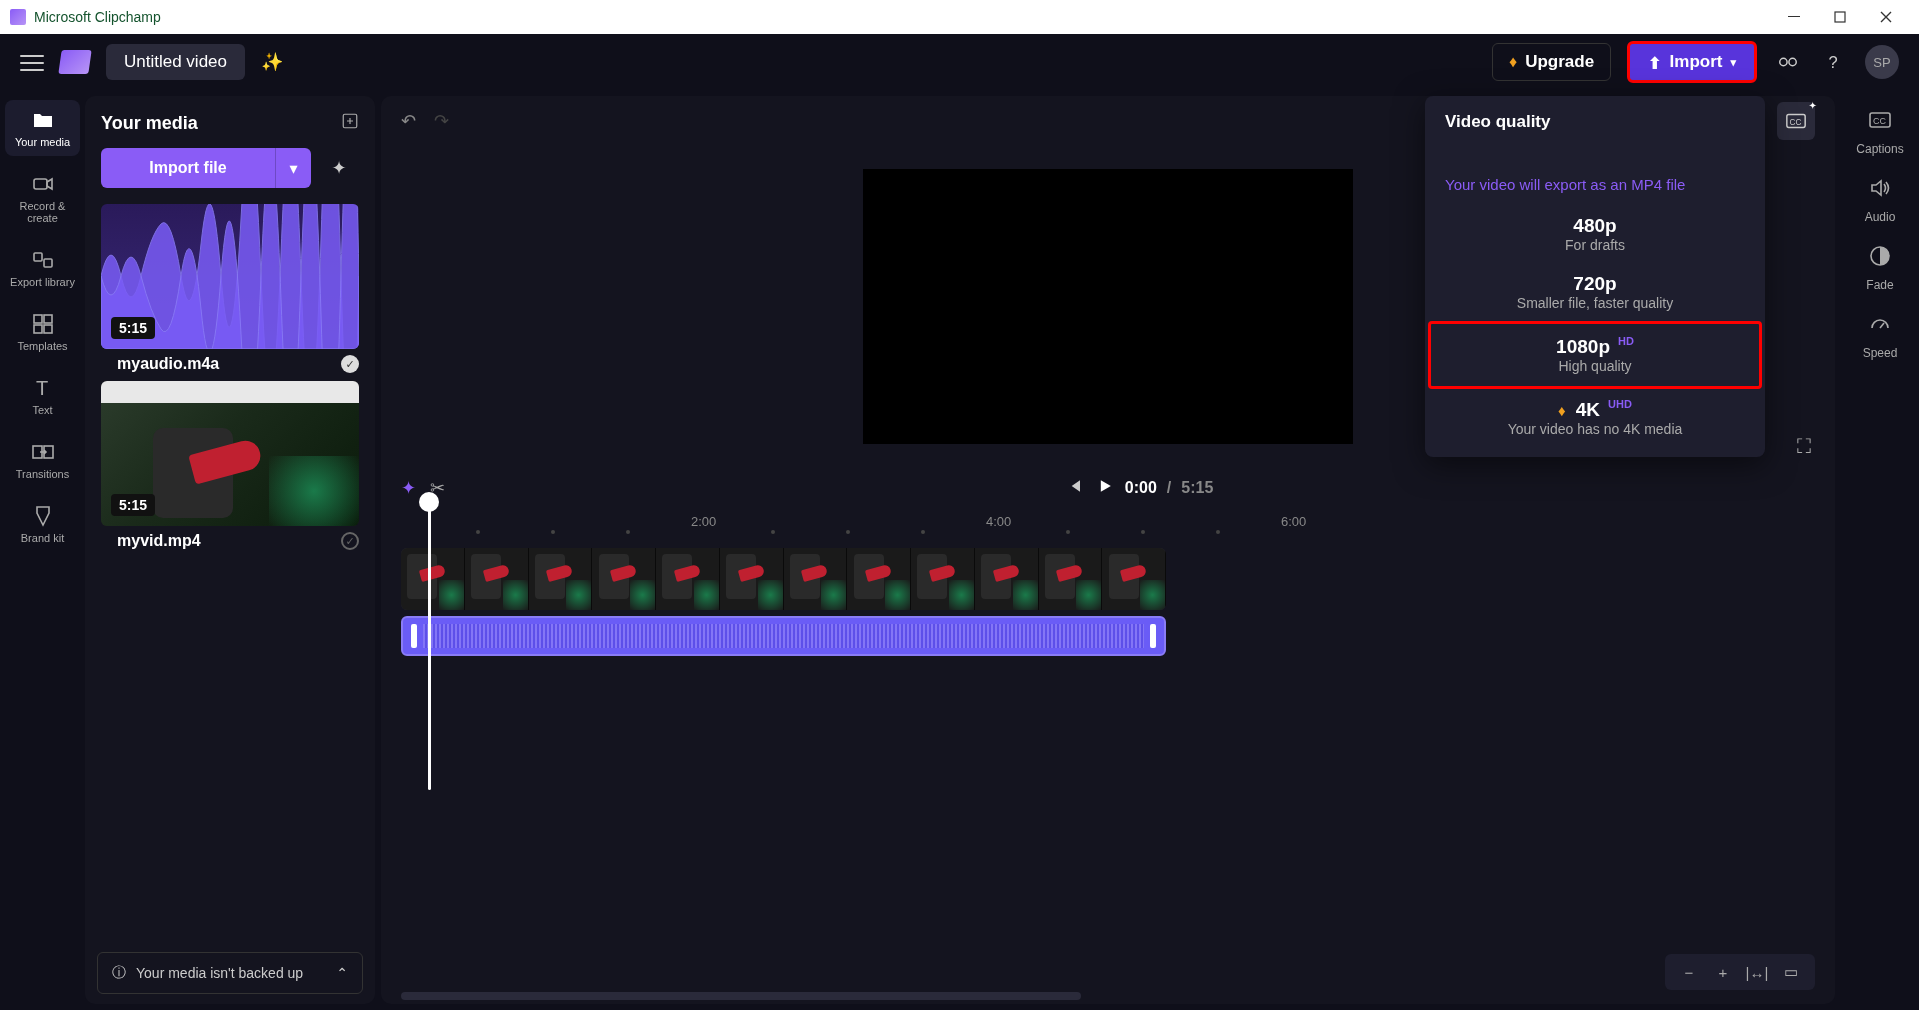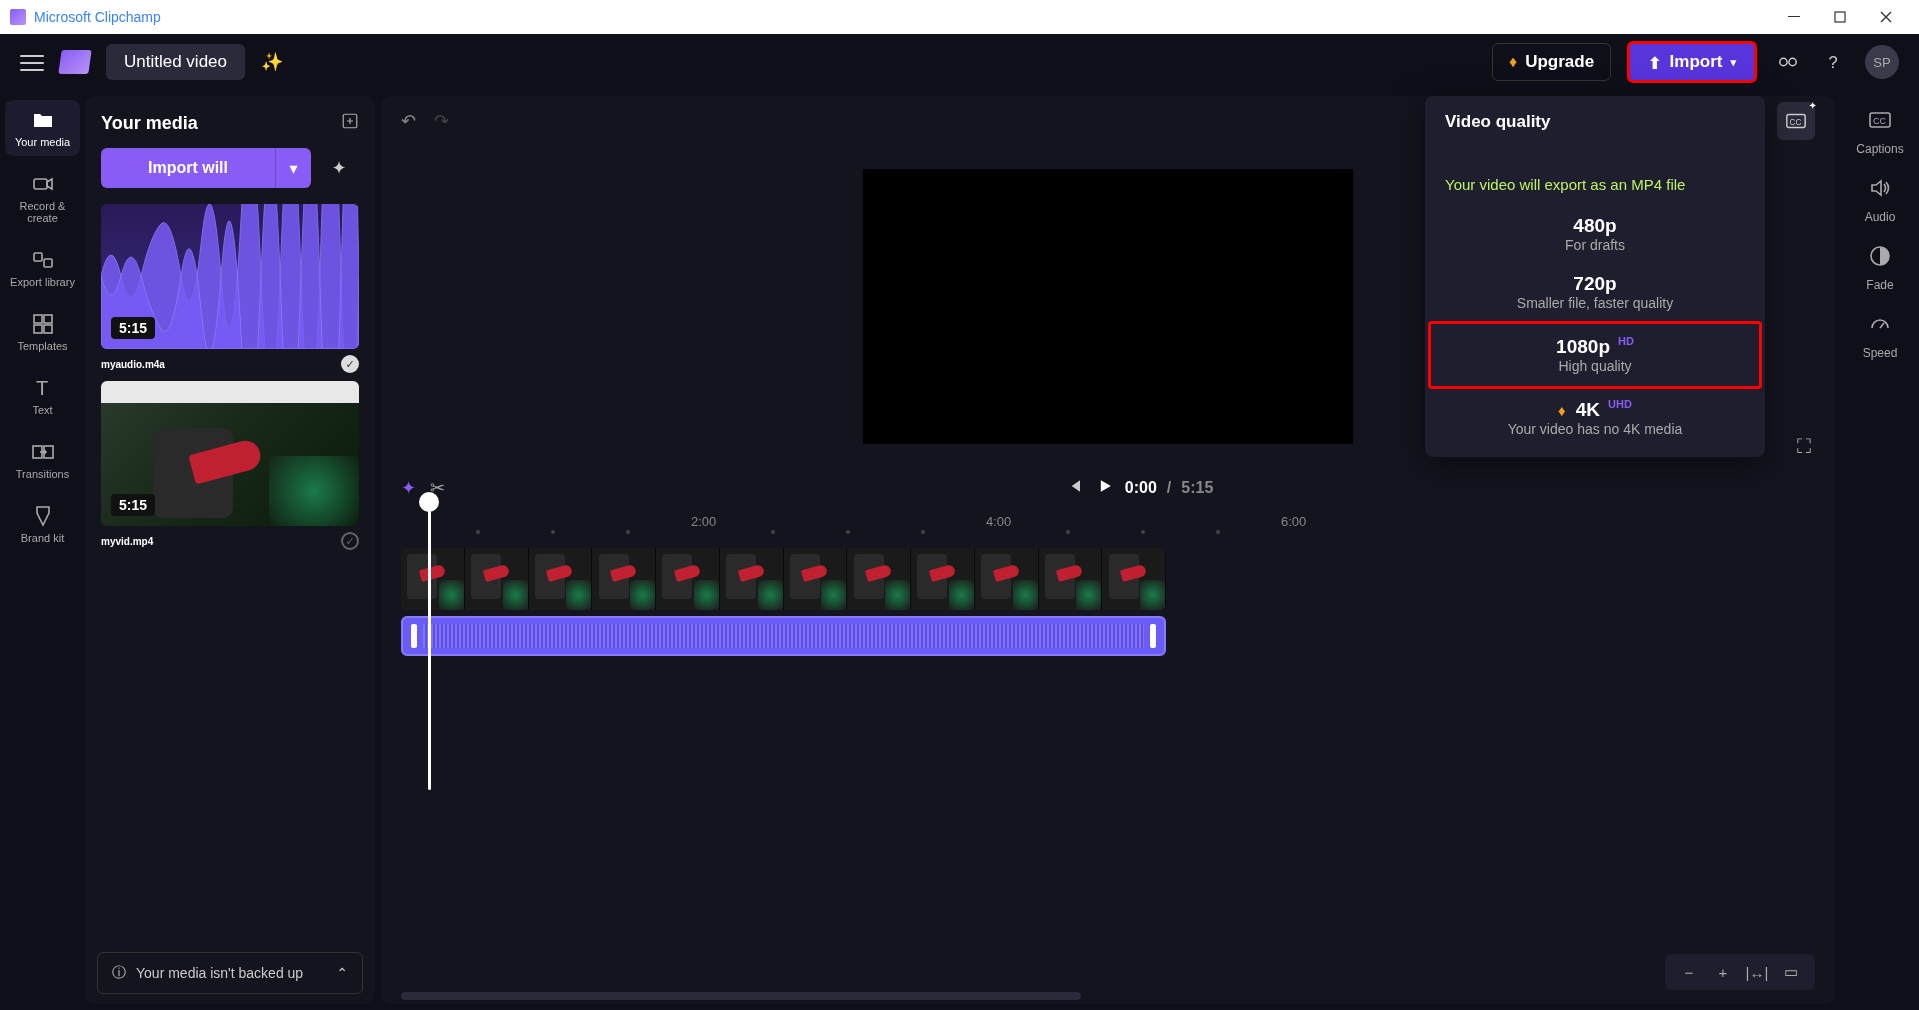--- a/index.html
+++ b/index.html
@@ -1,19 +1,19 @@
 <!DOCTYPE html>
 <html><head>
 <meta charset="utf-8">
 <style>
 * { margin: 0; padding: 0; box-sizing: border-box; font-family: "Segoe UI", Arial, sans-serif; }
 body { background: #0f0f1a; color: #fff; width: 1919px; height: 1010px; overflow: hidden; }
 
 
-.titlebar { height: 34px; background: #fff; display: flex; align-items: center; padding: 0 10px; color: #3b82f6; font-size: 14px; }
+.titlebar { height: 34px; background: #fff; display: flex; align-items: center; padding: 0 10px; color: #14532d; font-size: 14px; }
 .titlebar-icon { width: 16px; height: 16px; background: linear-gradient(135deg,#8a5cf6,#b794f6); margin-right: 8px; border-radius: 2px; }
 .titlebar-spacer { flex: 1; }
 .titlebar-btn { width: 46px; height: 34px; display: flex; align-items: center; justify-content: center; color: #333; font-size: 14px; }
 .titlebar-btn svg { width: 12px; height: 12px; }
 
 
 .topbar { height: 56px; background: #0f0f1a; display: flex; align-items: center; padding: 0 20px; gap: 16px; }
 .hamburger { width: 24px; height: 24px; }
 .hamburger div { height: 2px; background: #ccc; margin: 5px 0; border-radius: 1px; }
 .logo { width: 30px; height: 24px; background: linear-gradient(135deg,#8a5cf6,#b794f6); border-radius: 3px; transform: skewX(-8deg); }
@@ -56,21 +56,21 @@
 .wave path { stroke: #8a7cf6; stroke-width: 1; fill: #7a5cf6; opacity: 0.85; }
 .thumb-video { background: #222; }
 .video-frame { width: 100%; height: 100%; background: #1a1a1a; position: relative; }
 .vf-top { height: 22px; background: #e8e8e8; }
 .vf-body { position: absolute; top: 22px; left: 0; right: 0; bottom: 0; background: linear-gradient(135deg,#2a3a2a 0%,#1a2a1a 40%,#0a1a0a 100%); }
 .vf-guitar { position: absolute; left: 35%; top: 35%; width: 70px; height: 30px; background: #c02030; border-radius: 8px 30px 30px 8px; transform: rotate(-15deg); }
 .vf-person { position: absolute; left: 20%; top: 20%; width: 80px; height: 90px; background: #2a2a2a; border-radius: 10px; }
 .vf-green { position: absolute; right: 0; bottom: 0; width: 90px; height: 70px; background: radial-gradient(circle,#1a7a4a,transparent); }
 .dur-badge { position: absolute; left: 10px; bottom: 10px; background: #111; padding: 3px 8px; border-radius: 4px; font-size: 14px; font-weight: 600; }
 .media-name-row { display: flex; align-items: center; justify-content: space-between; margin-top: 6px; }
-.media-name { font-size: 10px; font-weight: 600; }
+.media-name { font-size: 16px; font-weight: 600; margin-left: 16px; }
 .check-badge { width: 18px; height: 18px; border-radius: 50%; background: #ddd; color: #333; display: flex; align-items: center; justify-content: center; font-size: 11px; }
 .check-badge.outline { background: transparent; border: 2px solid #666; color: #666; }
 
 .backup-bar { position: absolute; bottom: 10px; left: 12px; right: 12px; height: 42px; border: 1px solid #333; border-radius: 6px; display: flex; align-items: center; padding: 0 14px; gap: 10px; font-size: 14px; color: #ccc; }
 
 
 .editor { flex: 1; background: #14141f; border-radius: 10px; margin: 6px 6px 6px 0; display: flex; flex-direction: column; position: relative; }
 .editor-tools { height: 50px; display: flex; align-items: center; padding: 0 20px; gap: 18px; }
 .tool-btn { color: #888; font-size: 18px; }
 .editor-tools-spacer { flex: 1; }
@@ -78,21 +78,21 @@
 .cc-btn { width: 38px; height: 38px; display: flex; align-items: center; justify-content: center; background: #2a2a3a; border-radius: 6px; position: relative; }
 
 .preview { flex: 0 0 320px; display: flex; align-items: center; justify-content: center; position: relative; }
 .preview-video { width: 490px; height: 275px; background: #000; }
 .fullscreen-btn { position: absolute; right: 24px; bottom: 8px; color: #aaa; font-size: 20px; }
 
 
 .export-dropdown { position: absolute; top: 0px; right: 70px; width: 340px; background: #1e1e2e; border-radius: 8px; padding: 16px 0 10px; box-shadow: 0 8px 30px rgba(0,0,0,0.5); z-index: 10; }
 .ed-header { padding: 0 20px 12px; }
 .ed-title { font-size: 17px; font-weight: 600; margin-bottom: 4px; }
-.ed-sub { font-size: 15px; color: #bef264; margin-top: 44px; }
+.ed-sub { font-size: 15px; color: #8b5cf6; margin-top: 44px; }
 .ed-option { display: flex; align-items: center; justify-content: space-between; padding: 10px 20px; position: relative; flex-direction: column; }
 .ed-option.highlighted { border: 3px solid #ff0000; border-radius: 4px; margin: 0 3px; padding: 12px 17px; }
 .ed-left { display: flex; align-items: center; gap: 8px; }
 .ed-res { font-size: 19px; font-weight: 600; }
 .ed-badge { font-size: 11px; font-weight: 700; color: #8a5cf6; position: relative; top: -6px; }
 .ed-desc { font-size: 14px; color: #aaa; }
 .ed-option.disabled .ed-res, .ed-option.disabled .ed-desc { color: #555; }
 .ed-diamond { color: #f0a020; font-size: 15px; margin-right: 2px; }
 
 
@@ -264,21 +264,21 @@
       <span class="media-title">Your media</span>
       <span class="media-expand">
         <svg width="18" height="18" viewBox="0 0 24 24">
             <rect x="3" y="3" width="18" height="18" rx="2" fill="none" stroke="#aaa" stroke-width="1.6"></rect>
             <path d="M12 8 v8 M8 12 h8" stroke="#aaa" stroke-width="1.6"></path>
           </svg>
       </span>
     </div>
     <div class="import-row">
       <div class="import-btn">
-        <span class="import-main">Import will</span>
+        <span class="import-main">Import file</span>
         <span class="import-chev">▾</span>
       </div>
       <div class="wand-btn">✦</div>
     </div>
 
     <div class="media-card">
       <div class="thumb thumb-audio">
         <svg class="wave" viewBox="0 0 258 145" preserveAspectRatio="none">
           <path d="M0 72 Q10 30 20 72 T40 72 T60 20 T80 72 T100 40 T120 72 T140 15 T160 72 T180 50 T200 72 T220 35 T240 72 T258 72 L258 145 L0 145 Z"></path>
           <path d="M0 72 Q10 110 20 72 T40 72 T60 125 T80 72 T100 105 T120 72 T140 130 T160 72 T180 95 T200 72 T220 110 T240 72 T258 72 L258 145 L0 145 Z"></path>

